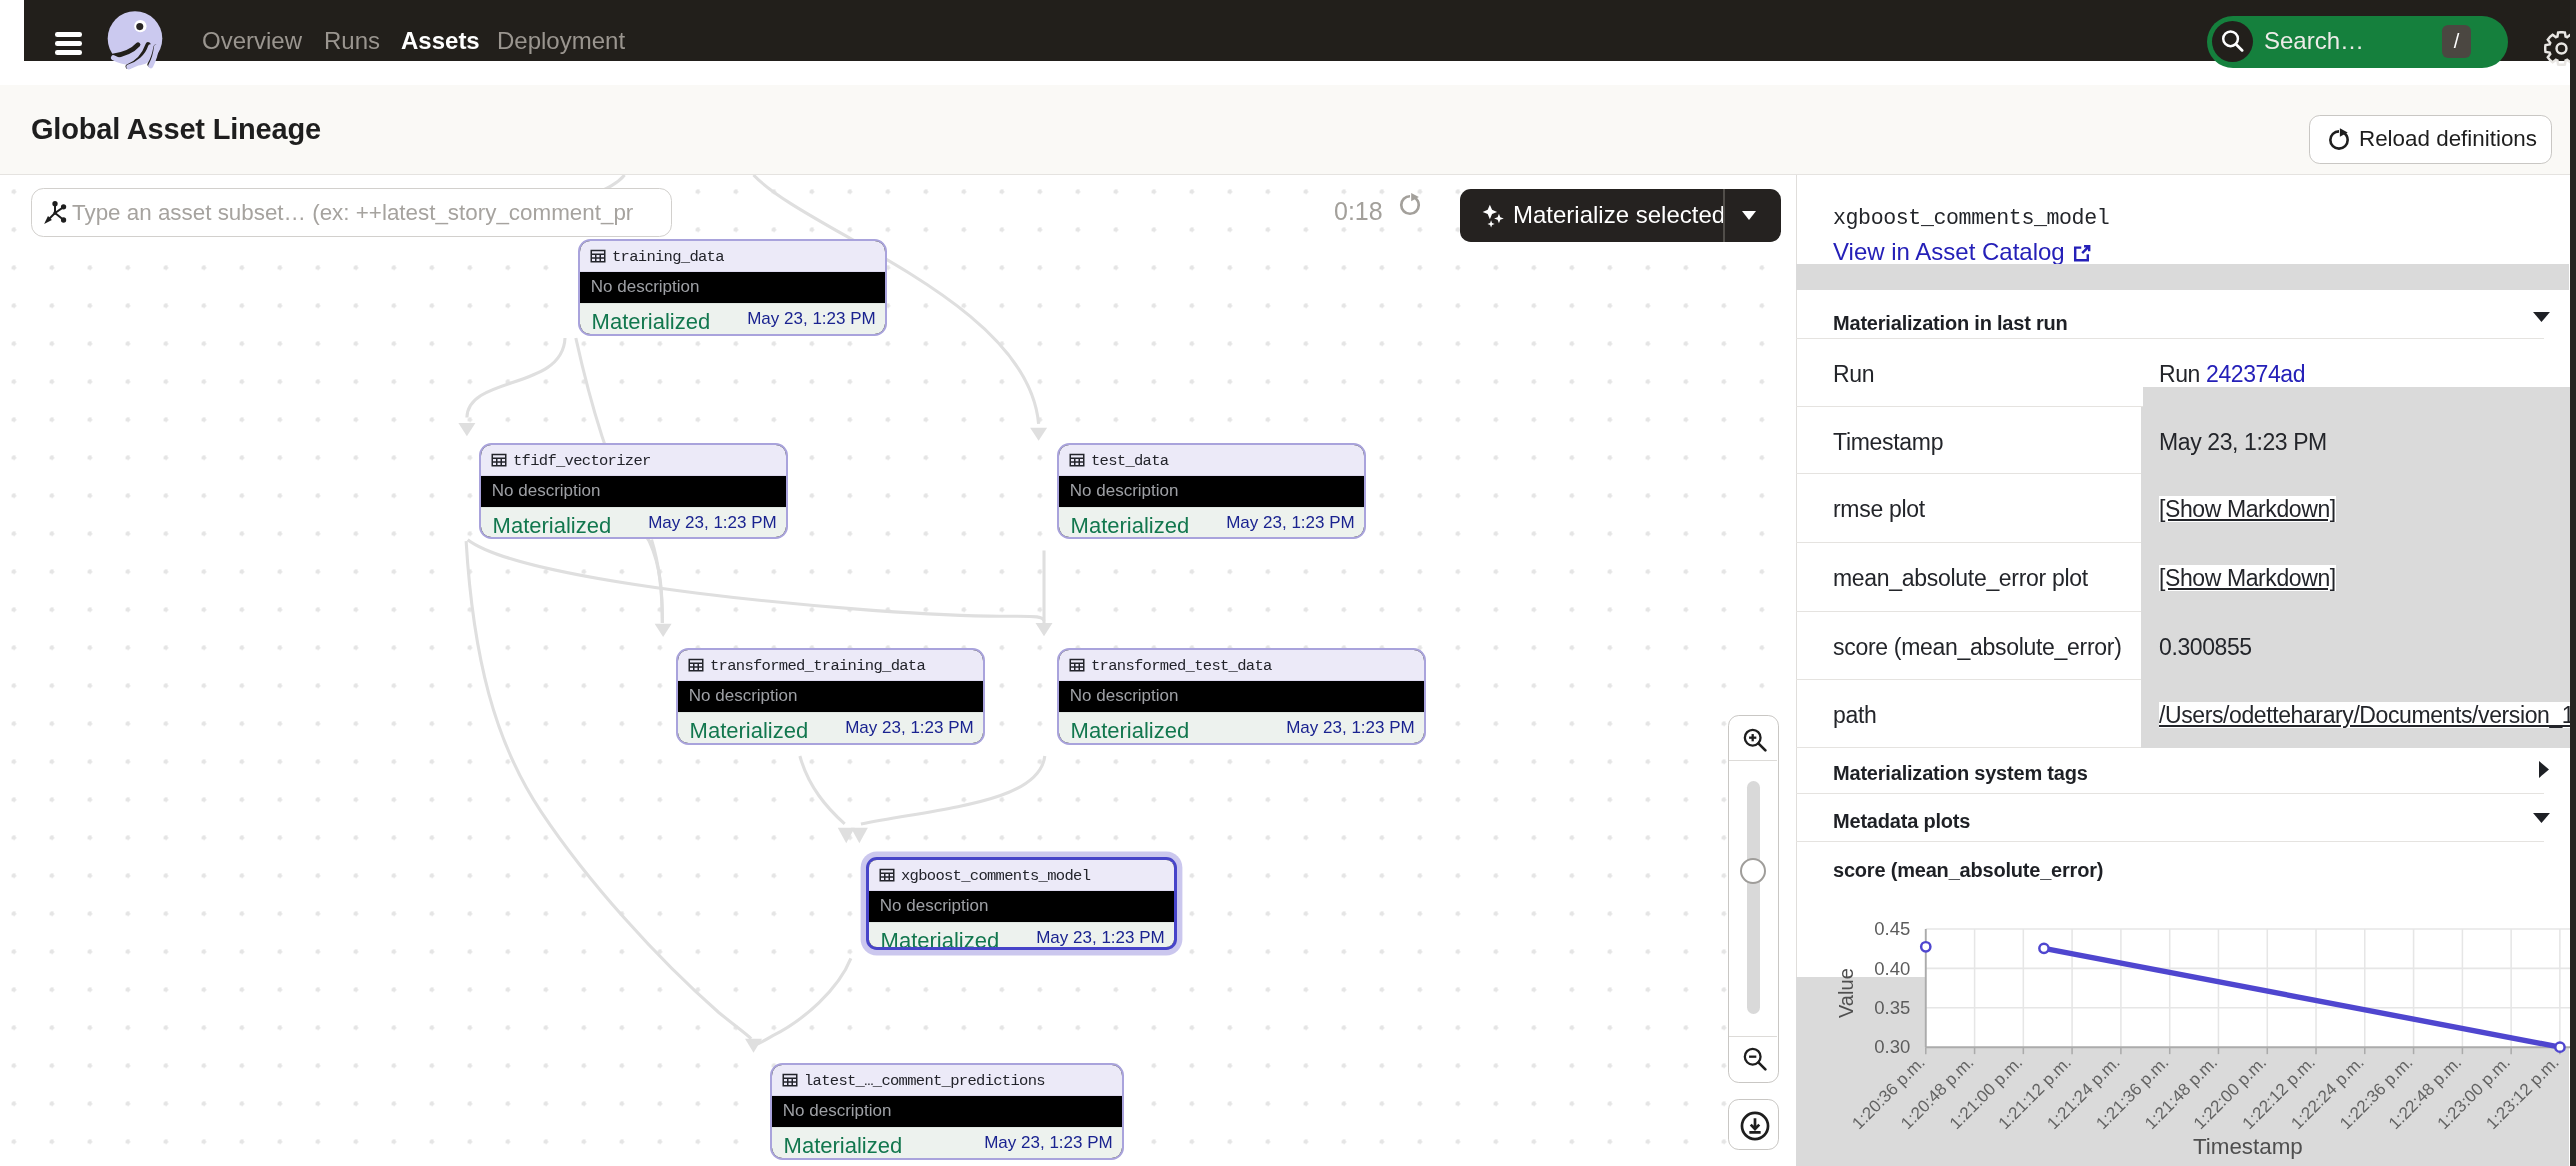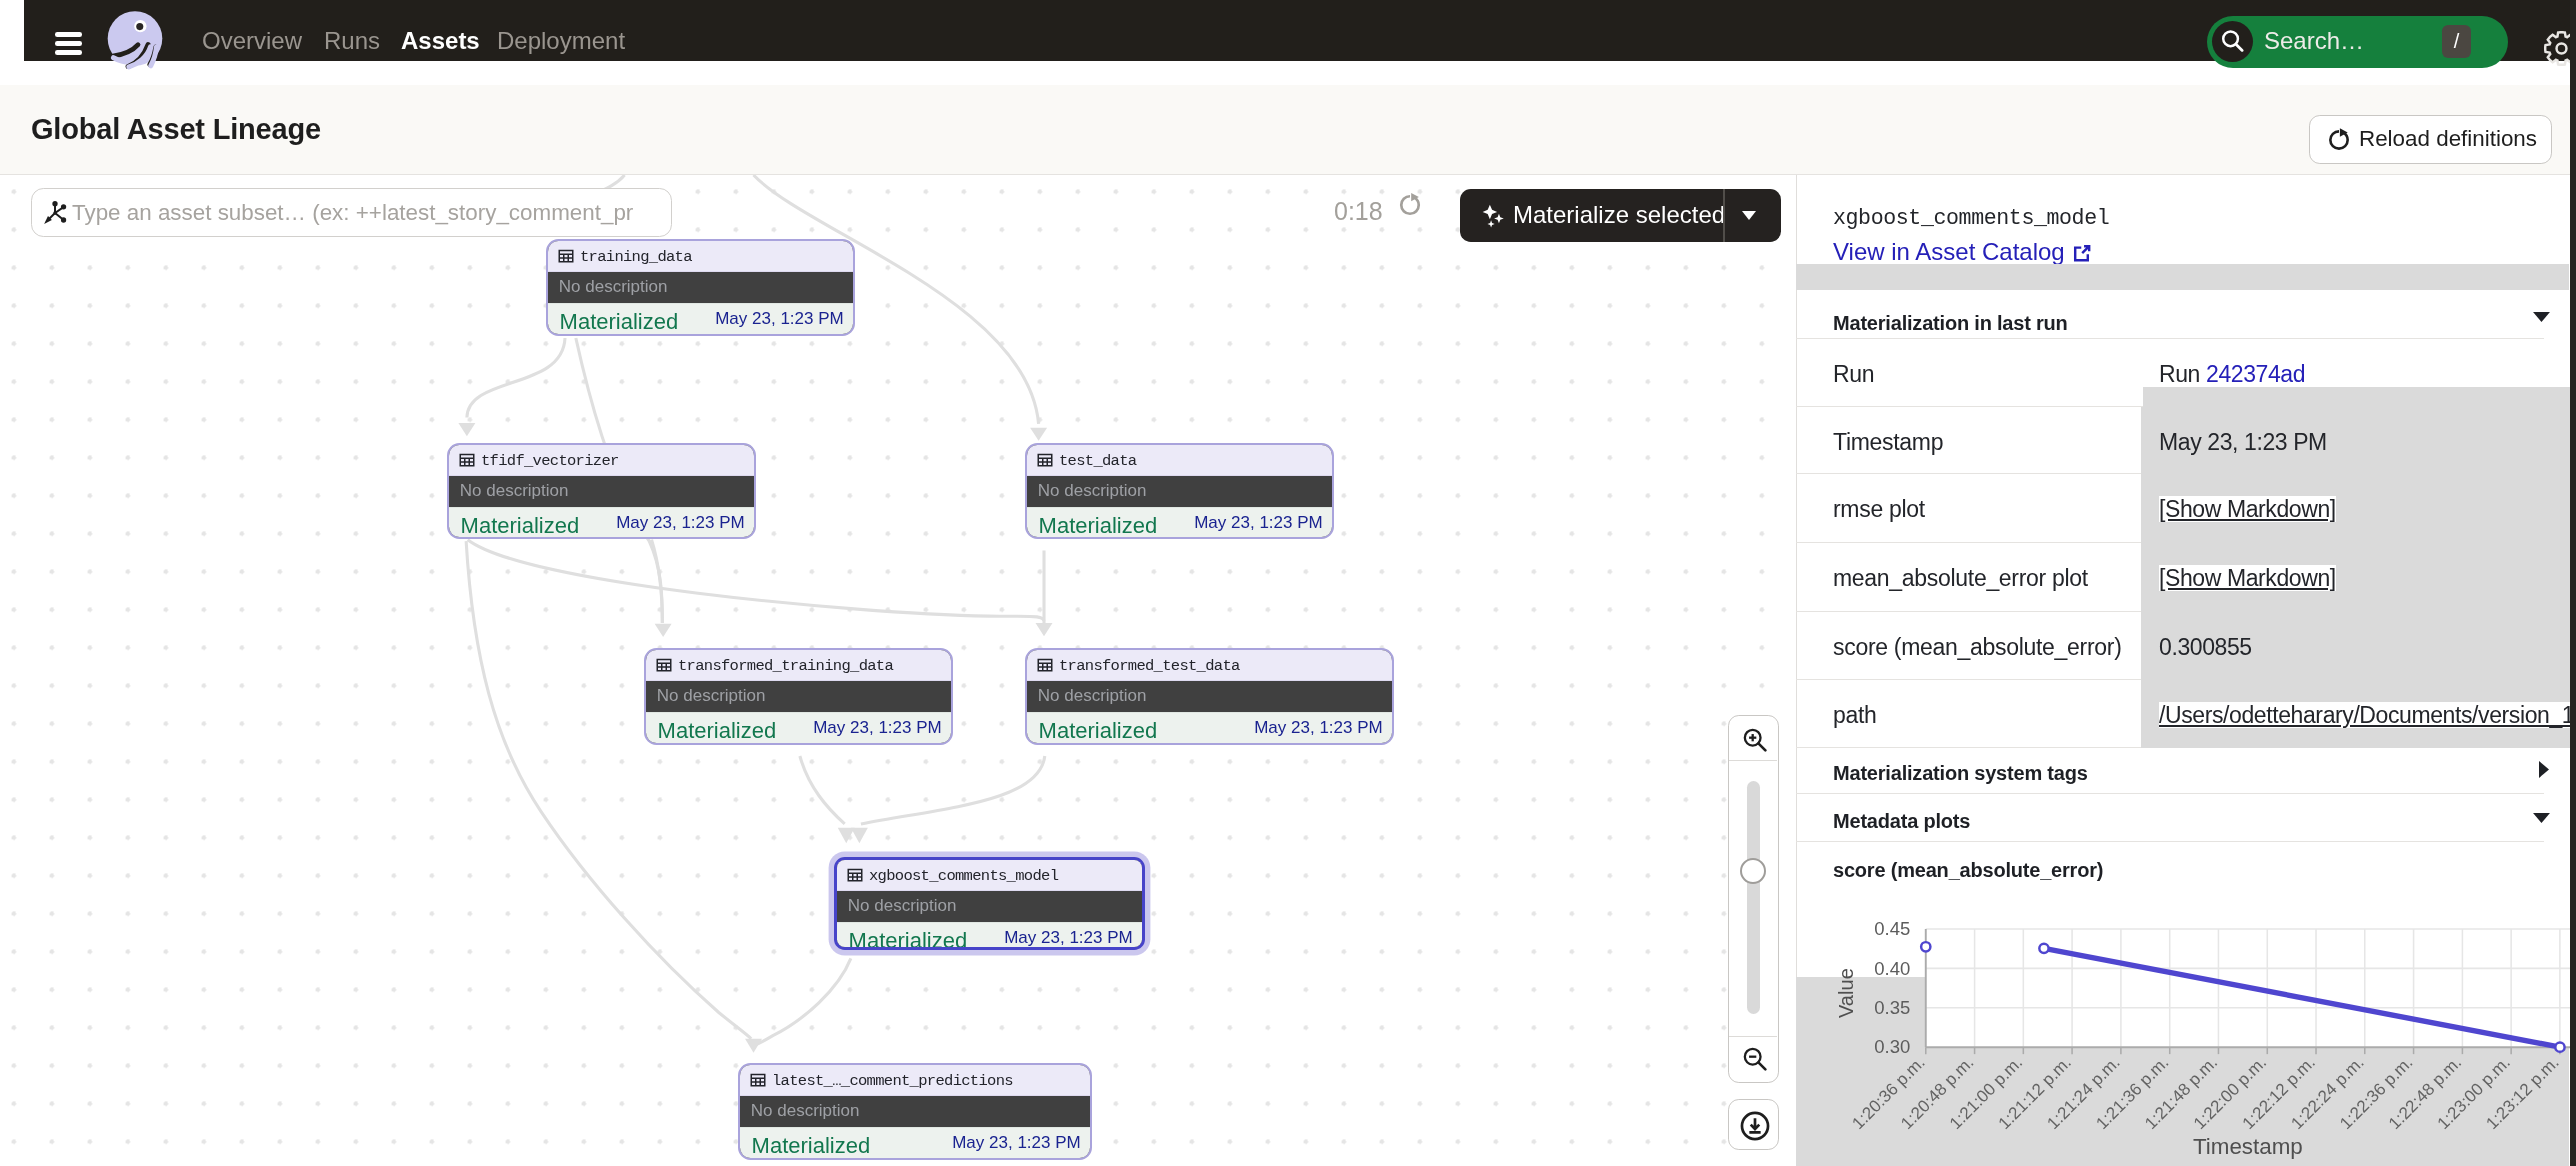--- a/index.html
+++ b/index.html
@@ -18,21 +18,21 @@
 #phead { position:absolute; left:0; top:85px; width:2576px; height:90px; background:#FAF9F6; border-bottom:0.8px solid #E5E3E0; }
 #phead h1 { position:absolute; left:31px; top:28px; font-size:29px; color:#1E1E1E; letter-spacing:-0.2px; }
 #reload { position:absolute; left:2309px; top:30px; width:243px; height:49px; border:1.5px solid #C9C7C4; border-radius:10.8px; background:#fff; }
 #reload span { position:absolute; left:49px; top:10px; font-size:22.4px; color:#1E1E1E; }
 
 #graph { position:absolute; left:0; top:175px; width:1796px; height:992px; background:#fff;
   background-image:radial-gradient(circle 2.3px at 2.3px 2.3px, #E5E5E5 99%, transparent 101%);
   background-size:38px 38px; background-position:11.6px 14.4px; }
 #edges { position:absolute; left:0; top:0; }
 
-.node { position:absolute; border:2.3px solid #A9A3DC; border-radius:12.4px; background:#404040; overflow:hidden; }
+.node { position:absolute; border:2.3px solid #A9A3DC; border-radius:12.4px; background:#000000; overflow:hidden;margin-left:32px; }
 .node .hd { height:31px; background:#ECEAF8; border-bottom:0.8px solid #DEDAF0; position:relative; }
 .node .hd .nm { position:absolute; left:32px; top:7px; font-family:"Liberation Mono", monospace; font-size:15.5px; color:#23242B; letter-spacing:-0.7px; white-space:nowrap; }
 .node .bd { height:31px; position:relative; }
 .node .bd span { position:absolute; left:10.8px; top:5.4px; font-size:17px; color:#9EA0A5; }
 .node .ft { height:31px; background:#EDF2EE; border-top:0.8px solid #E0E7E2; position:relative; }
 .node .ft .mt { position:absolute; left:11.6px; top:5.4px; font-size:22px; color:#12774E; }
 .node .ft .dt { position:absolute; right:9.3px; top:5.4px; font-size:17px; color:#1A2390; }
 .gicon { position:absolute; left:9.3px; top:6.2px; }
 #selnode { border:3.1px solid #4744C9; box-shadow:0 0 0 5.4px #CBC7EE; border-radius:10.8px; }
 

